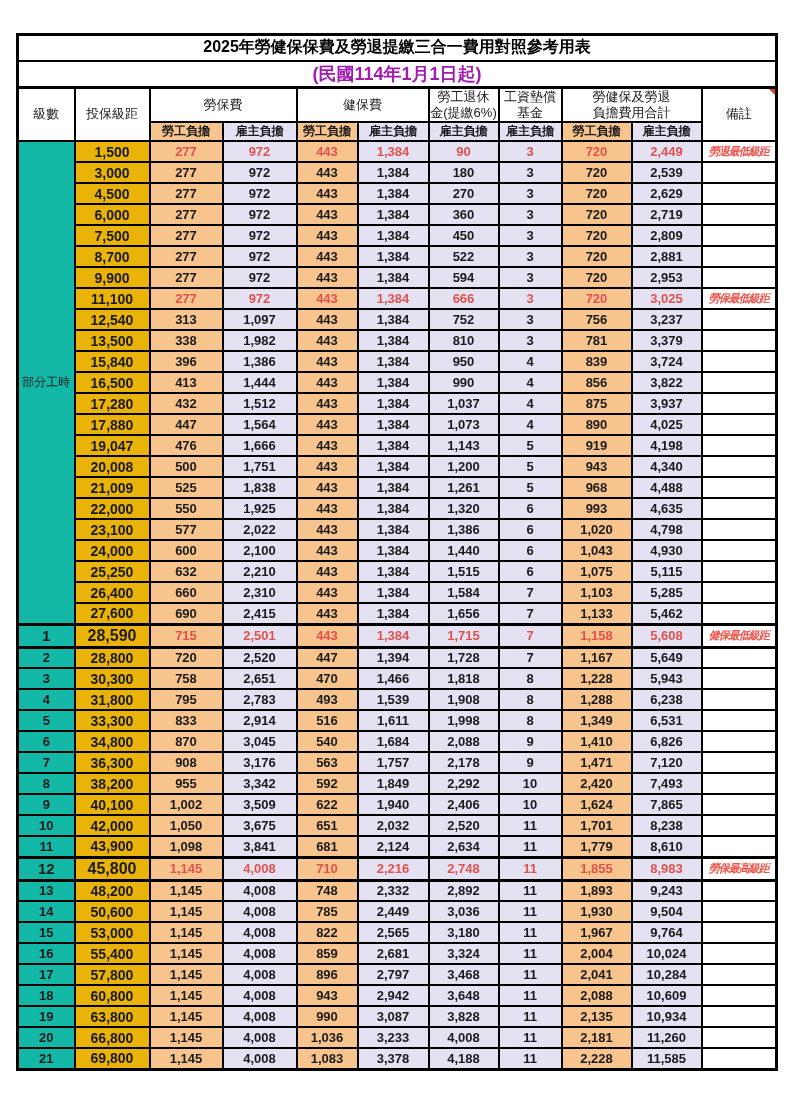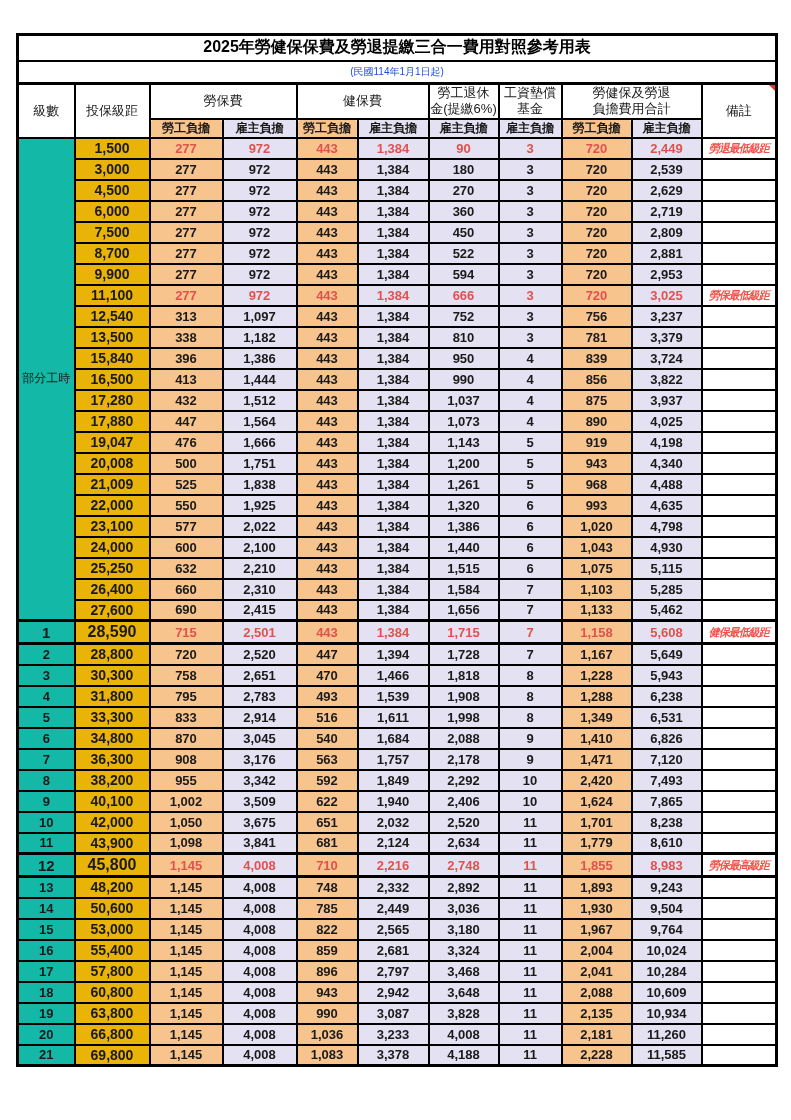--- a/index.html
+++ b/index.html
@@ -30,23 +30,23 @@
     color: #1a1a1a;
   }
   .title-cell {
     height: 26px;
     font-size: 16px;
     font-weight: bold;
     color: #000;
   }
   .subtitle-cell {
     height: 23px;
-    font-size: 10px;
-    font-weight: normal;
-    color: #1d4ed8;
+    font-size: 18px;
+    font-weight: bold;
+    color: #a21caf;
     border-bottom-width: 3px;
   }
   thead th { font-weight: normal; background: #fff; }
   thead tr.main th { height: 33px; font-size: 13px; line-height: 1.25; }
   thead tr.sub th { height: 16px; font-size: 12px; font-weight: bold; border-radius: 6px; }
   thead th.h-note { position: relative; }
   .comment-marker {
     position: absolute;
     top: 0; right: 0;
     width: 0; height: 0;
@@ -236,21 +236,21 @@
           <td class="c-er">1,384</td>
           <td class="c-er">752</td>
           <td class="c-er">3</td>
           <td class="c-emp">756</td>
           <td class="c-er">3,237</td>
           <td class="c-note"></td>
         </tr>
         <tr>
           <td class="c-salary">13,500</td>
           <td class="c-emp">338</td>
-          <td class="c-er">1,182</td>
+          <td class="c-er">1,982</td>
           <td class="c-emp">443</td>
           <td class="c-er">1,384</td>
           <td class="c-er">810</td>
           <td class="c-er">3</td>
           <td class="c-emp">781</td>
           <td class="c-er">3,379</td>
           <td class="c-note"></td>
         </tr>
         <tr>
           <td class="c-salary">15,840</td>

